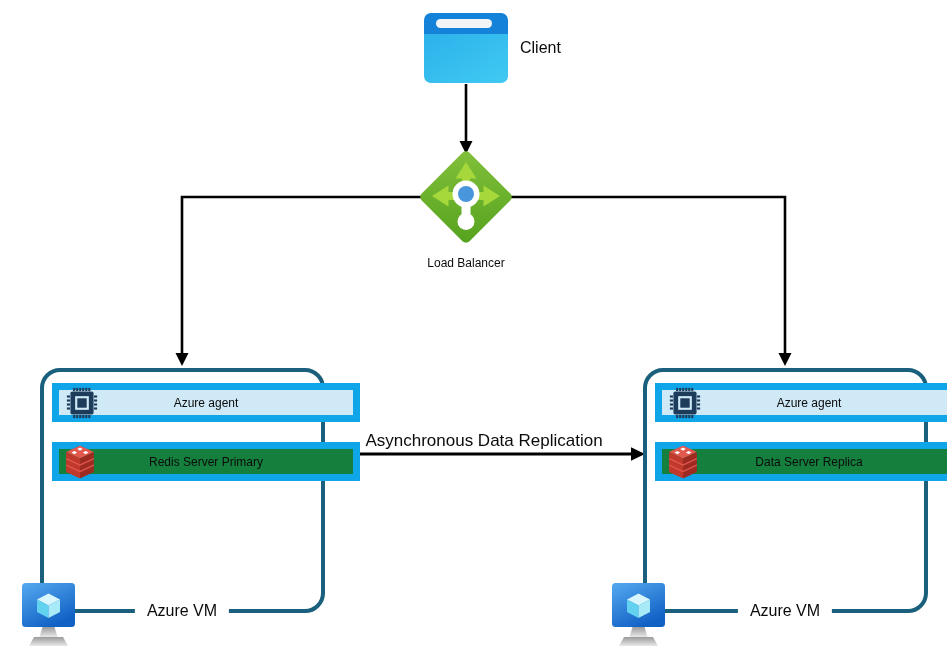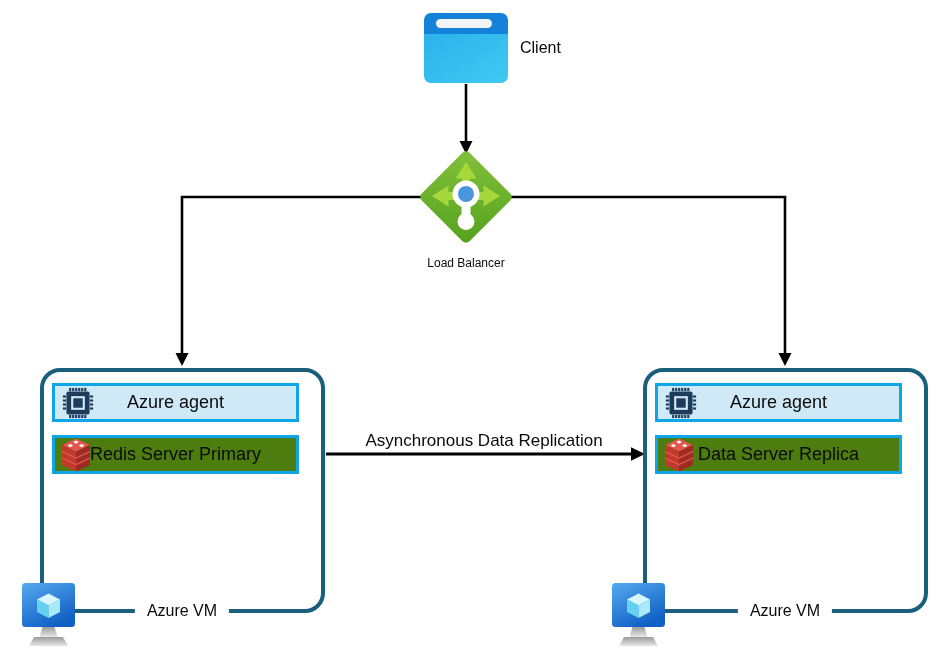--- a/index.html
+++ b/index.html
@@ -30,26 +30,26 @@
   .lb-icon { left: 418px; top: 149px; z-index: 2; }
   .lb-label { left: 466px; top: 256px; transform: translateX(-50%);
     font-size: 12px; white-space: nowrap; z-index: 2; }
 
   
   .vm-box { width: 285px; height: 245px; box-sizing: border-box;
     border: 4px solid #1A607C; border-radius: 20px; background: #ffffff; z-index: 2; }
   .vm-box.left { left: 40px; top: 368px; }
   .vm-box.right { left: 643px; top: 368px; }
 
-  .bar { position: absolute; left: 8px; width: 247px; height: 39px;
-    box-sizing: border-box; border: 3px solid #0ea5e9;
+  .bar { position: absolute; left: 8px; width: 308px; height: 39px;
+    box-sizing: border-box; border: 7px solid #0ea5e9;
     display: flex; align-items: center; justify-content: center;
-    font-size: 18px; }
+    font-size: 12px; }
   .bar-agent { top: 11px; background: #CFE9F6; }
-  .bar-redis { top: 63px; background: #4d7c0f; }
+  .bar-redis { top: 70px; background: #15803d; }
   .bar-icon { position: absolute; left: 7px; top: 50%; transform: translateY(-50%);
     line-height: 0; }
 
   
   .repl-label { left: 484px; top: 431px; transform: translateX(-50%);
     font-size: 17px; white-space: nowrap; z-index: 2; }
 
   
   .vm-monitor { z-index: 3; line-height: 0; }
   .vm-monitor.left { left: 22px; top: 583px; }

